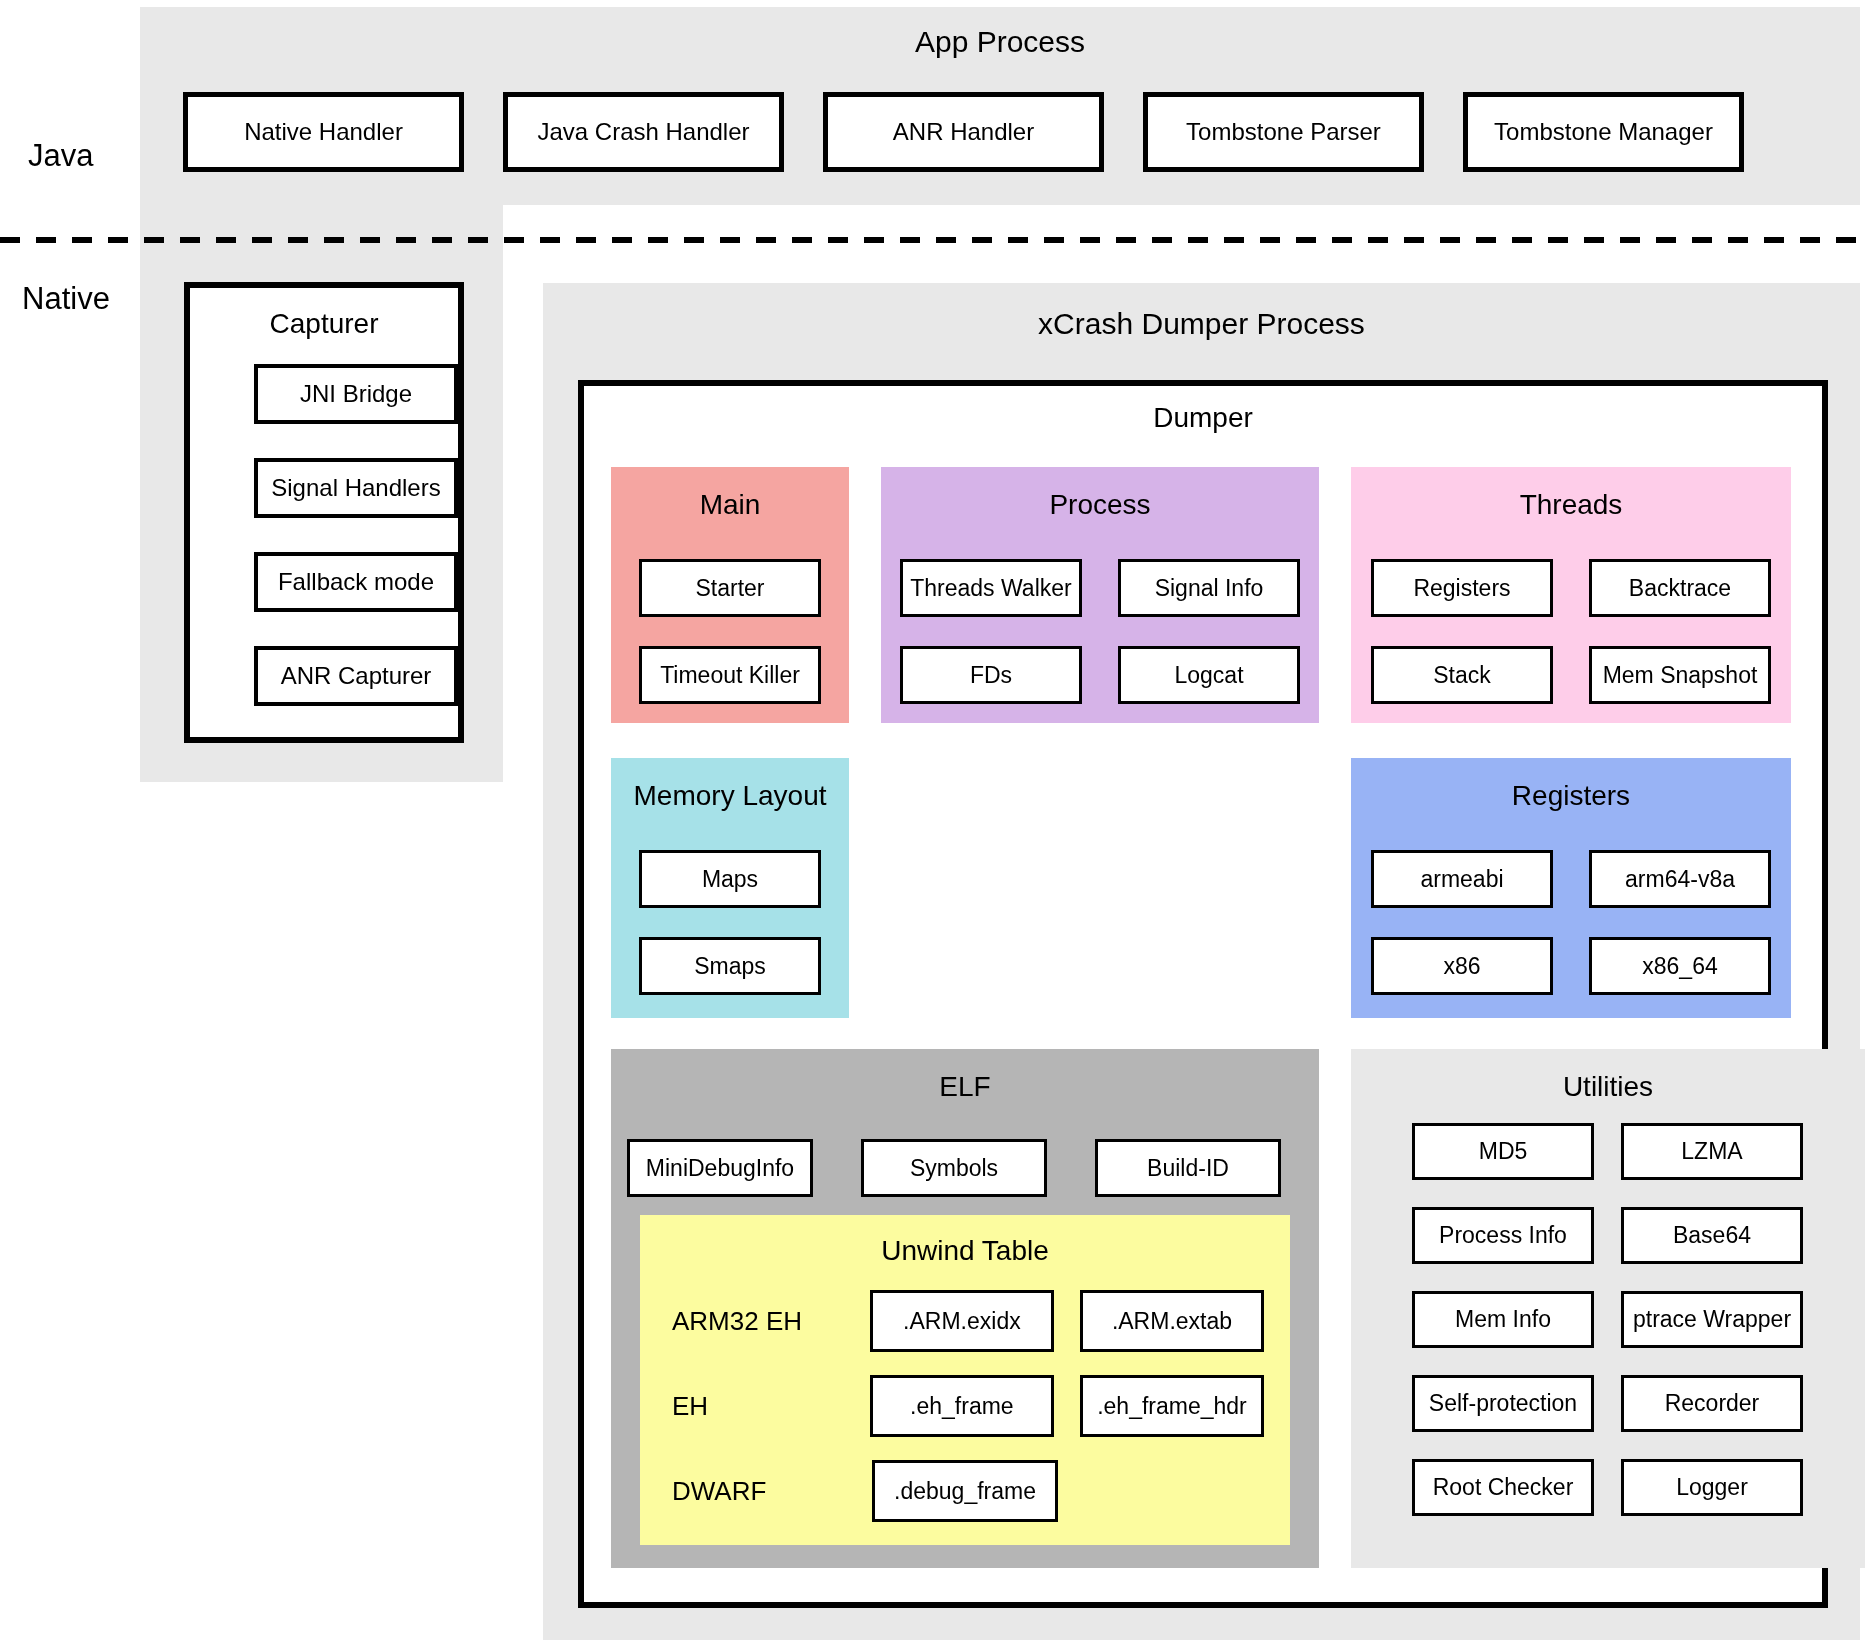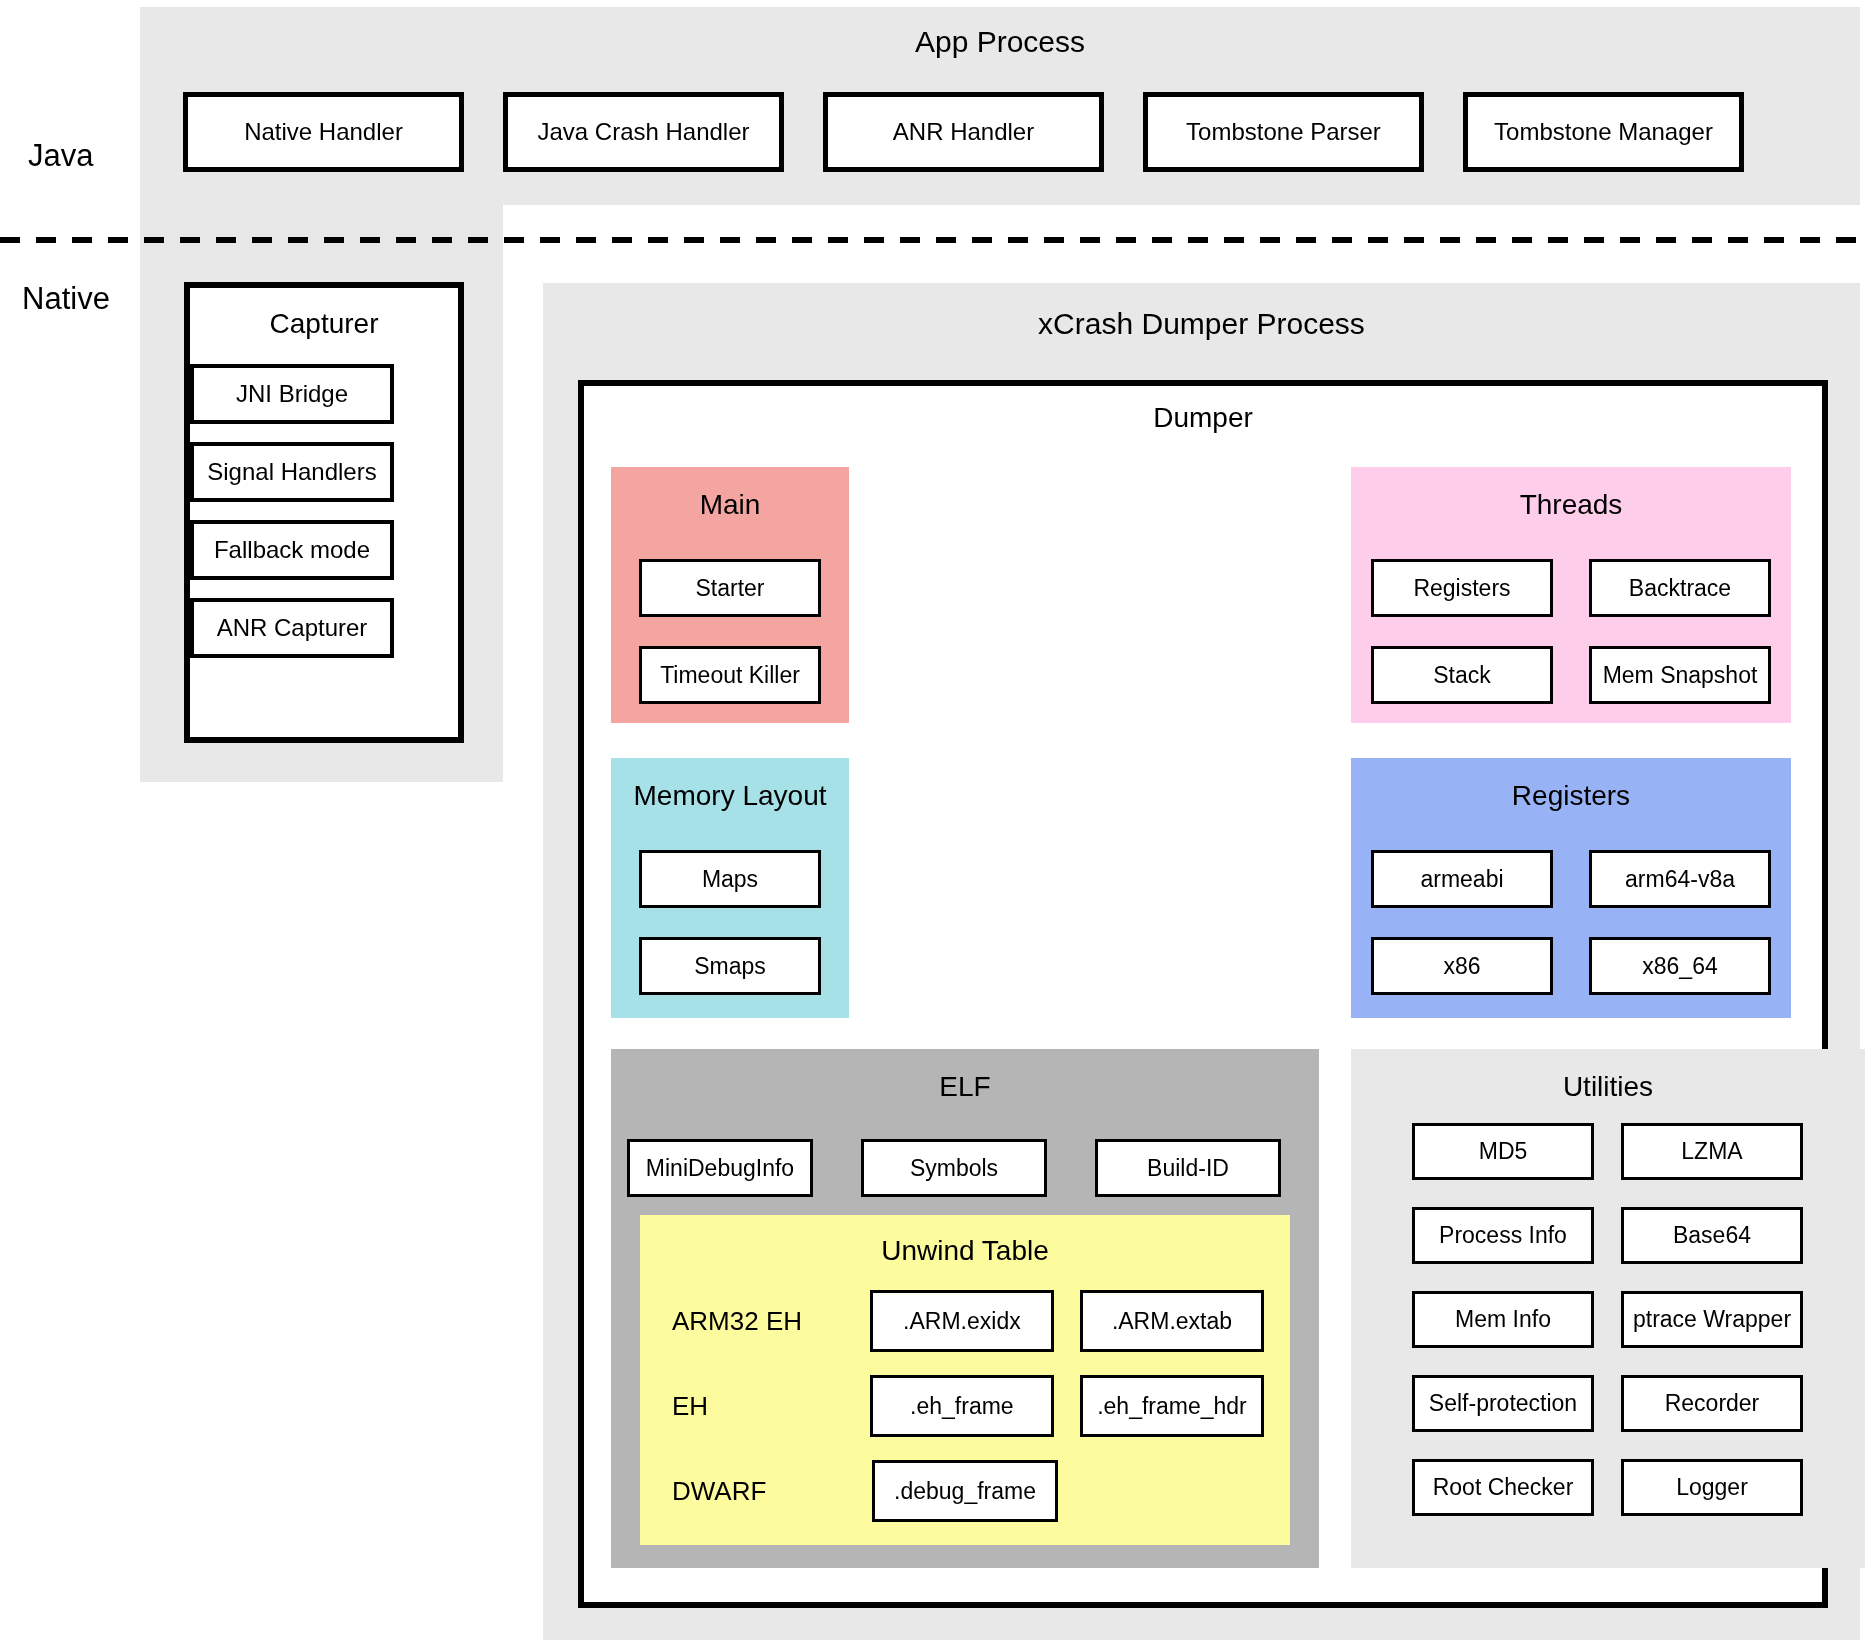--- a/index.html
+++ b/index.html
@@ -29,21 +29,21 @@
     background:#fff;border:3px solid #000;box-sizing:border-box;
     display:flex;align-items:center;justify-content:center;
     font-size:23px;text-align:center;white-space:nowrap;
   }
 
   .lighter{
     position:absolute;left:184px;top:282px;width:280px;height:461px;
     background:#fff;border:6px solid #000;box-sizing:border-box;
   }
   .lighter-title{text-align:center;margin-top:20px;font-size:28px;}
-  .lighter-items{display:flex;flex-direction:column;align-items:flex-start;gap:18px;margin-top:24px;}
+  .lighter-items{display:flex;flex-direction:column;align-items:flex-end;gap:34px;margin-top:24px;}
   .lighter-item{width:204px;height:60px;border-width:4px;font-size:24px;}
 
   .dumper{
     position:absolute;left:35px;top:97px;width:1250px;height:1228px;
     background:#fff;border:6px solid #000;box-sizing:border-box;
   }
   .dumper-title{text-align:center;margin-top:16px;font-size:28px;}
 
   .panel{position:absolute;box-sizing:border-box;}
   .panel-title{text-align:center;padding-top:22px;font-size:28px;}
@@ -133,20 +133,37 @@
         <div class="col-list">
           <div class="sbox small">
               <span>Starter</span>
             </div>
           <div class="sbox small">
               <span>Timeout Killer</span>
             </div>
         </div>
       </div>
 
+      <div class="panel" id="p-process" style="background-color: rgb(214, 179, 232);">
+        <div class="panel-title">Process</div>
+        <div class="grid-2">
+          <div class="sbox small">
+              <span>Threads Walker</span>
+            </div>
+          <div class="sbox small">
+              <span>Signal Info</span>
+            </div>
+          <div class="sbox small">
+              <span>FDs</span>
+            </div>
+          <div class="sbox small">
+              <span>Logcat</span>
+            </div>
+        </div>
+      </div>
 
       <div class="panel" id="p-threads" style="background-color: rgb(254, 205, 233);">
         <div class="panel-title">Threads</div>
         <div class="grid-2">
           <div class="sbox small">
               <span>Registers</span>
             </div>
           <div class="sbox small">
               <span>Backtrace</span>
             </div>

